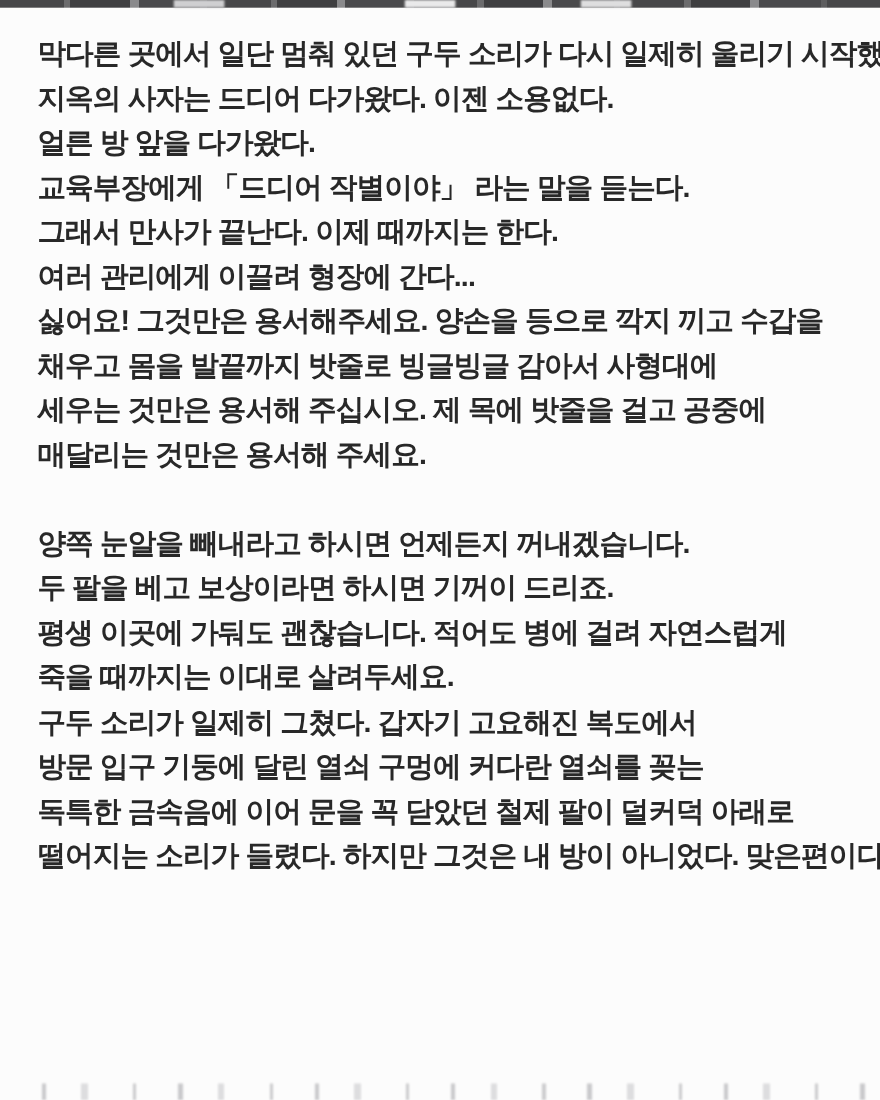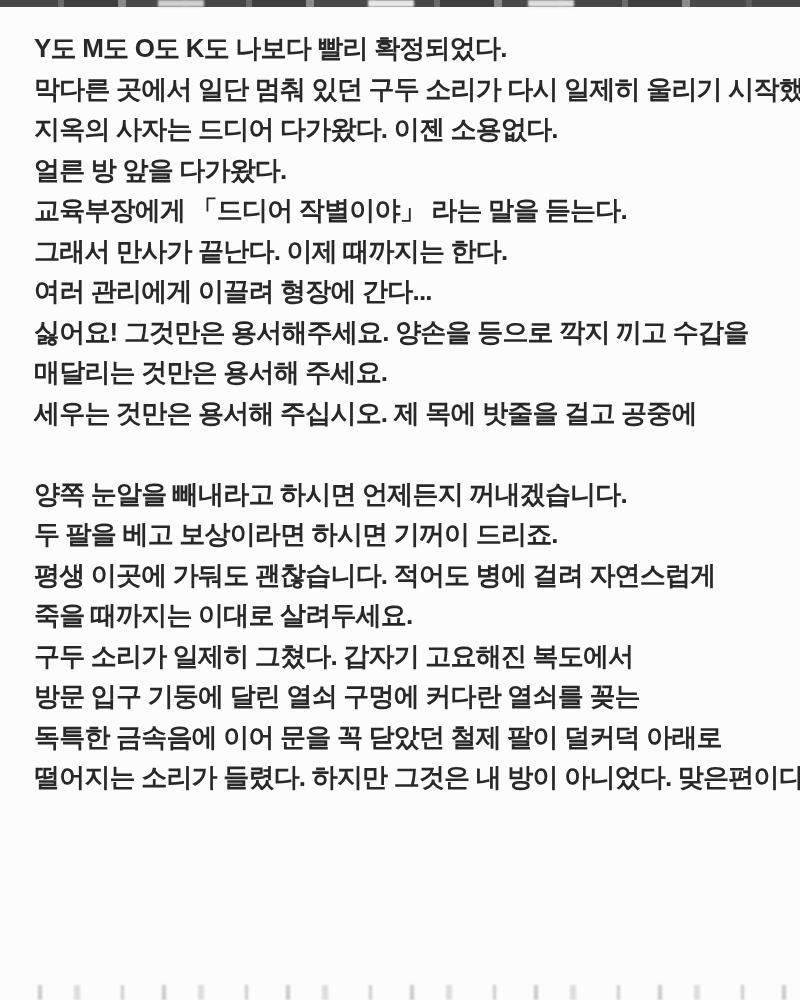--- a/index.html
+++ b/index.html
@@ -73,30 +73,30 @@
   .paragraph { margin: 0; }
   .paragraph + .paragraph { margin-top: 40.5px; }
 </style>
 </head>
 <body>
 
 <div class="crop-bar-top"></div>
 
 <div class="text-page">
   <div class="paragraph">
-      <div class="line">Y도 M도 O도 K도 나보다 빨리 확정되었다.</div>
       <div class="line">막다른 곳에서 일단 멈춰 있던 구두 소리가 다시 일제히 울리기 시작했다.</div>
       <div class="line">지옥의 사자는 드디어 다가왔다. 이젠 소용없다.</div>
       <div class="line">얼른 방 앞을 다가왔다.</div>
       <div class="line">교육부장에게 「드디어 작별이야」 라는 말을 듣는다.</div>
       <div class="line">그래서 만사가 끝난다. 이제 때까지는 한다.</div>
       <div class="line">여러 관리에게 이끌려 형장에 간다...</div>
       <div class="line">싫어요! 그것만은 용서해주세요. 양손을 등으로 깍지 끼고 수갑을</div>
+      <div class="line">채우고 몸을 발끝까지 밧줄로 빙글빙글 감아서 사형대에</div>
+      <div class="line">세우는 것만은 용서해 주십시오. 제 목에 밧줄을 걸고 공중에</div>
       <div class="line">매달리는 것만은 용서해 주세요.</div>
-      <div class="line">세우는 것만은 용서해 주십시오. 제 목에 밧줄을 걸고 공중에</div>
     </div>
   <div class="paragraph">
       <div class="line">양쪽 눈알을 빼내라고 하시면 언제든지 꺼내겠습니다.</div>
       <div class="line">두 팔을 베고 보상이라면 하시면 기꺼이 드리죠.</div>
       <div class="line">평생 이곳에 가둬도 괜찮습니다. 적어도 병에 걸려 자연스럽게</div>
       <div class="line">죽을 때까지는 이대로 살려두세요.</div>
       <div class="line">구두 소리가 일제히 그쳤다. 갑자기 고요해진 복도에서</div>
       <div class="line">방문 입구 기둥에 달린 열쇠 구멍에 커다란 열쇠를 꽂는</div>
       <div class="line">독특한 금속음에 이어 문을 꼭 닫았던 철제 팔이 덜커덕 아래로</div>
       <div class="line">떨어지는 소리가 들렸다. 하지만 그것은 내 방이 아니었다. 맞은편이다.</div>

